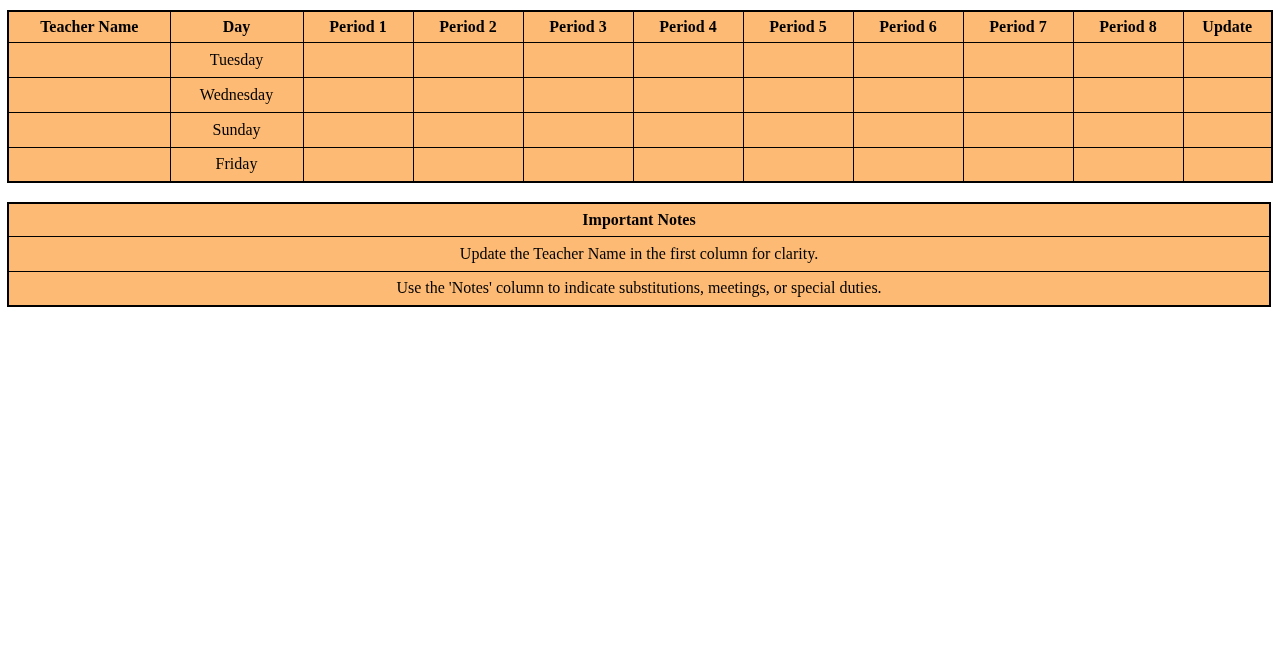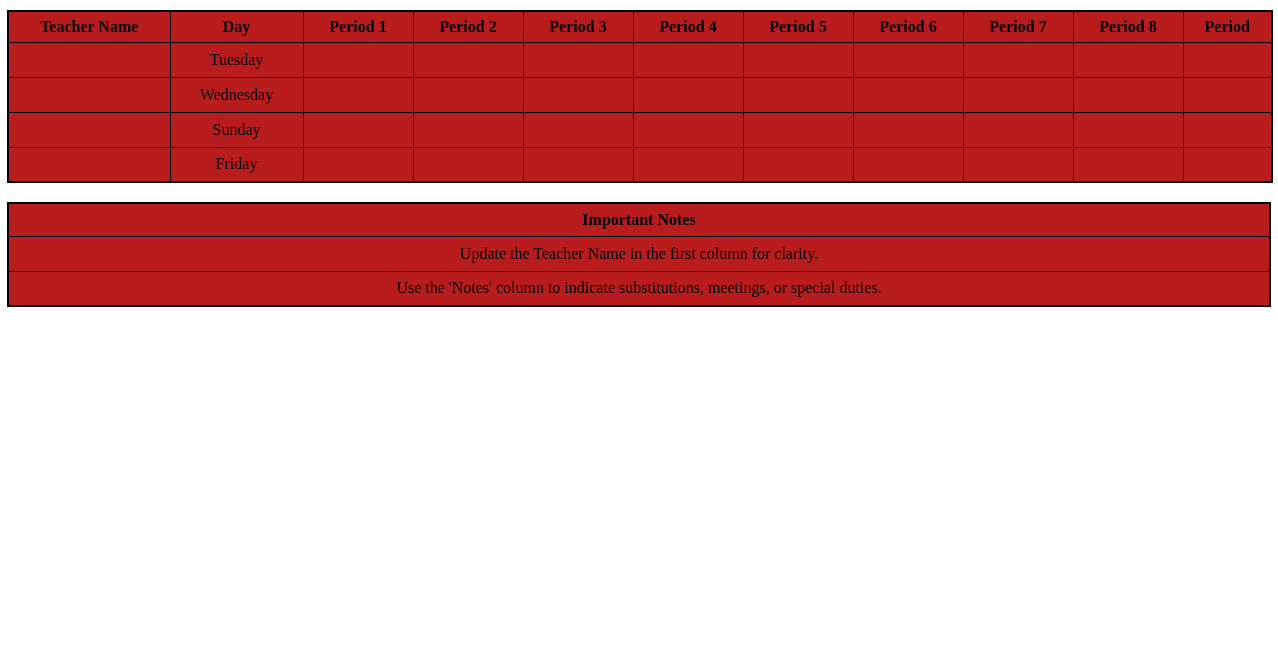--- a/index.html
+++ b/index.html
@@ -13,21 +13,21 @@
     font-family: "Liberation Serif", "DejaVu Serif", serif;
     font-size: 16px;
     color: #000000;
     box-sizing: border-box;
     padding: 10px 7px;
   }
   table {
     border-collapse: collapse;
     width: 1264px;
     table-layout: fixed;
-    background: #b91c1c;
+    background: #fdba74;
   }
   table.schedule-table,
   table.notes-table {
     border: 2px solid #000000;
   }
   th, td {
     border: 1px solid #000000;
     text-align: center;
     vertical-align: middle;
     padding: 0 2px;
@@ -65,21 +65,21 @@
       <th>Teacher Name</th>
       <th>Day</th>
       <th>Period 1</th>
       <th>Period 2</th>
       <th>Period 3</th>
       <th>Period 4</th>
       <th>Period 5</th>
       <th>Period 6</th>
       <th>Period 7</th>
       <th>Period 8</th>
-      <th>Period</th>
+      <th>Update</th>
     </tr>
   </thead>
   <tbody>
     <tr>
       <td></td>
       <td>Tuesday</td>
       <td></td>
       <td></td>
       <td></td>
       <td></td>

